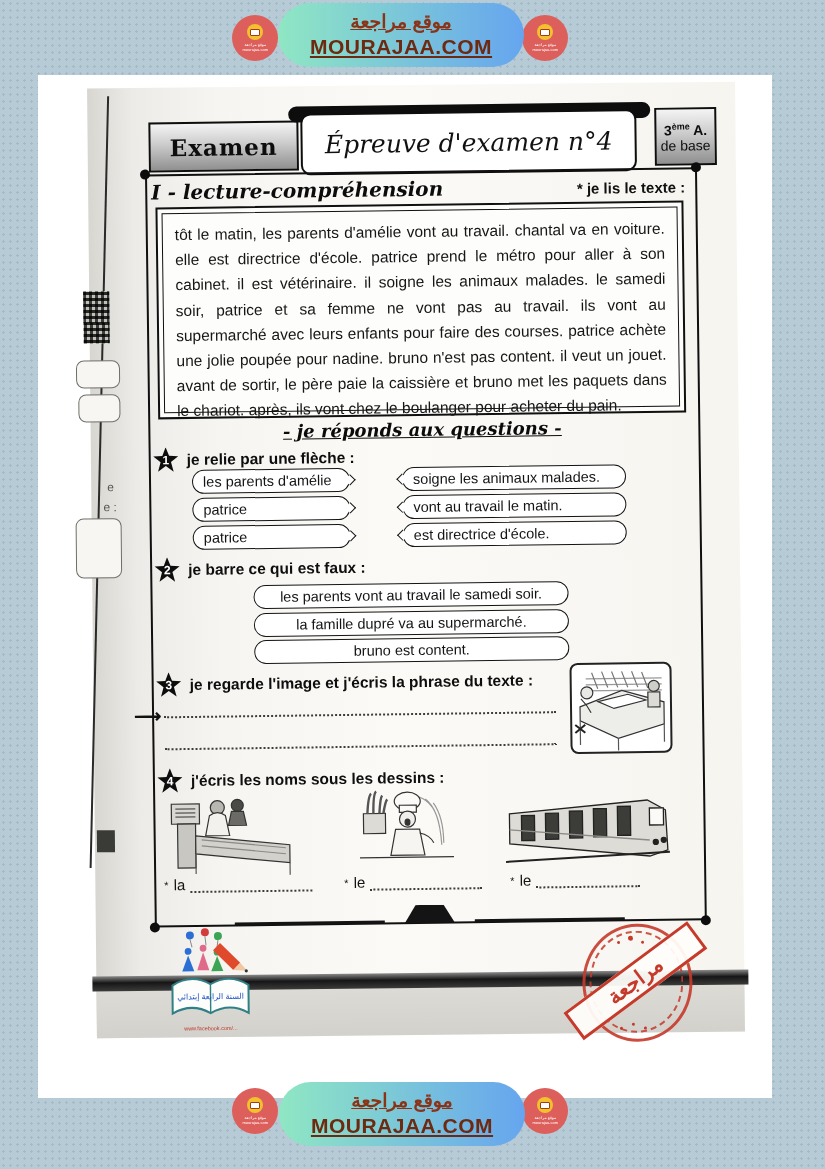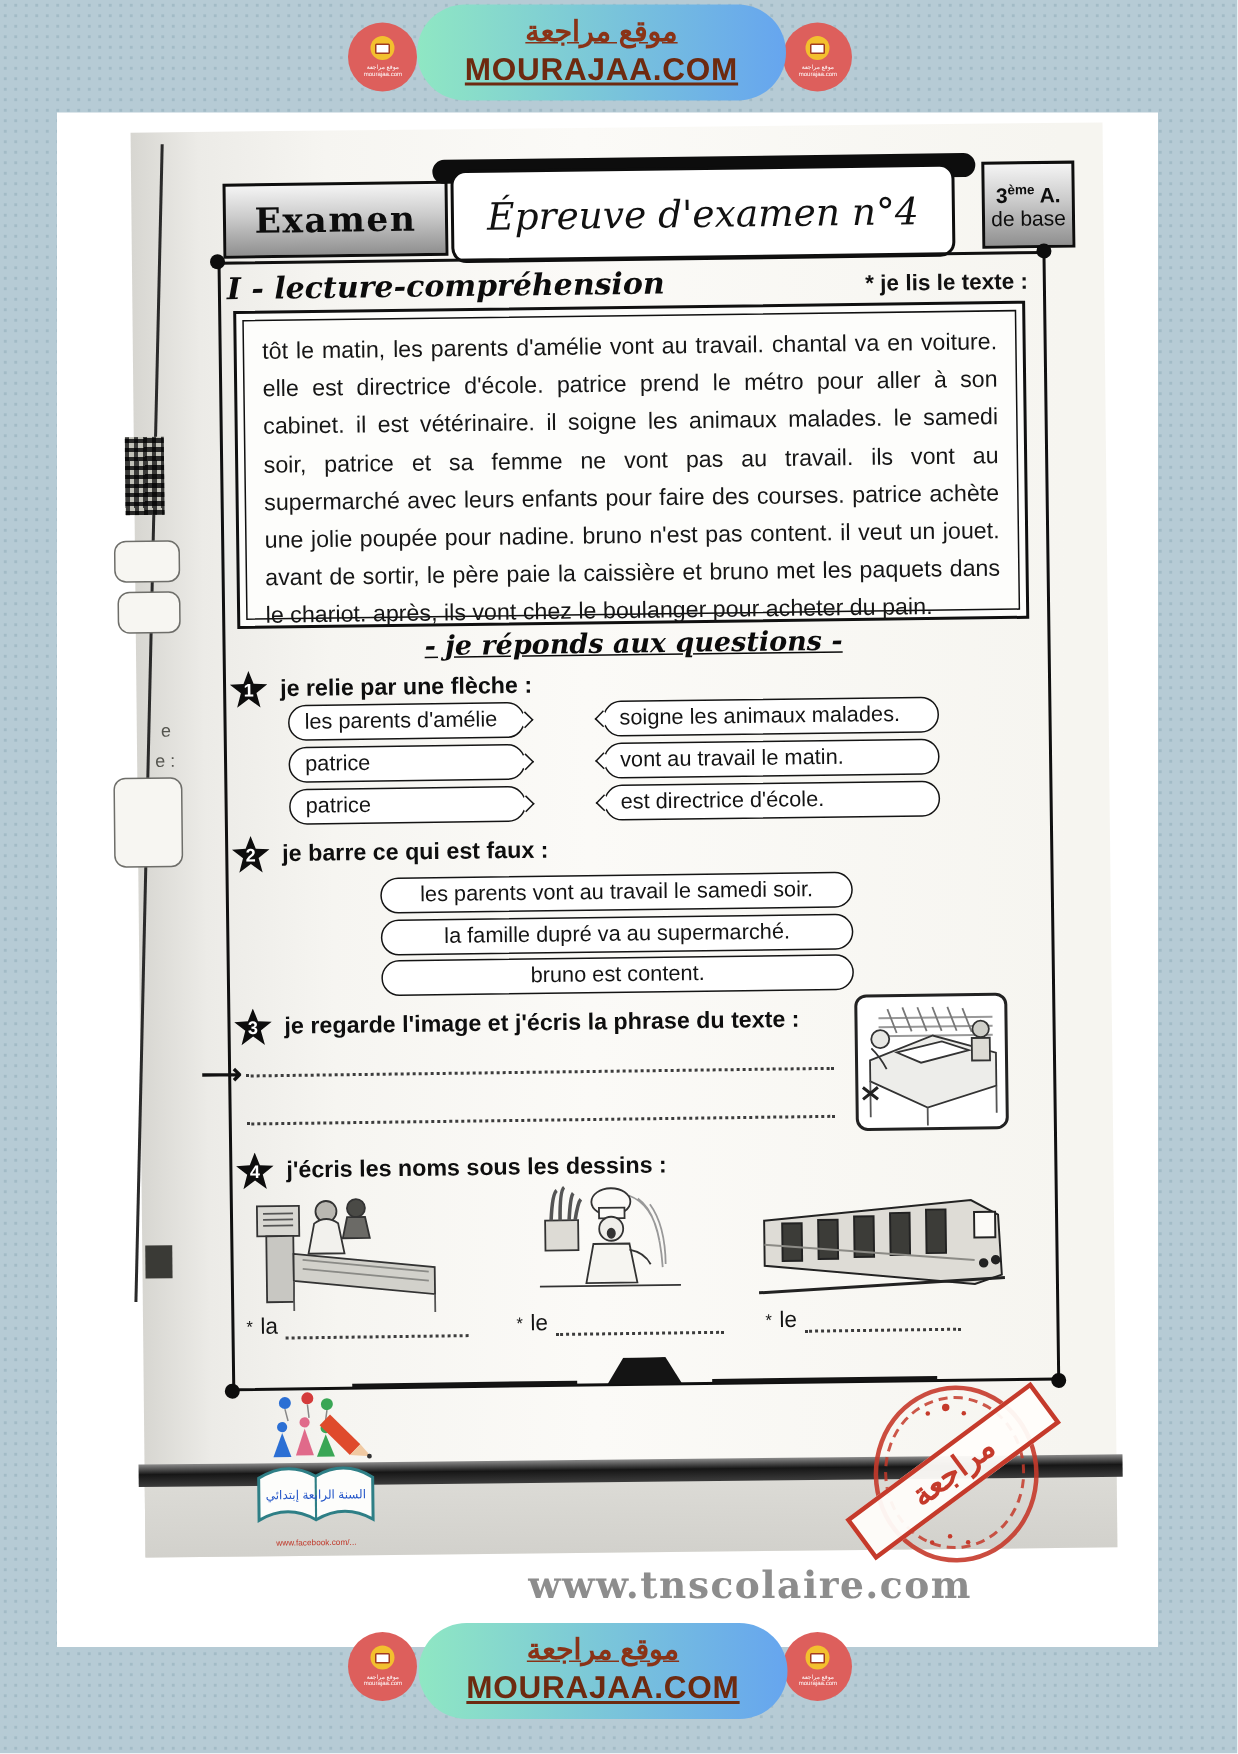--- a/index.html
+++ b/index.html
@@ -386,21 +386,20 @@
     <div class="abs stamp">
       <span class="ring"></span>
       <span class="ring2"></span>
       <span class="dots"></span>
       <span class="banner">
           <span>مراجعة</span>
         </span>
     </div>
   </div>
 
-  <div class="abs watermark">www.tnscolaire.com</div>
 
   <div class="abs" style="left:0;top:1098px;width:825px;height:71px;"></div>
   <div class="abs badge" style="left:232px;top:1088px;">
     <span class="book">
         <i></i>
       </span>
     <span class="btxt">
       <span>موقع مراجعة</span><br>
       <span>mourajaa.com</span>
     </span>

